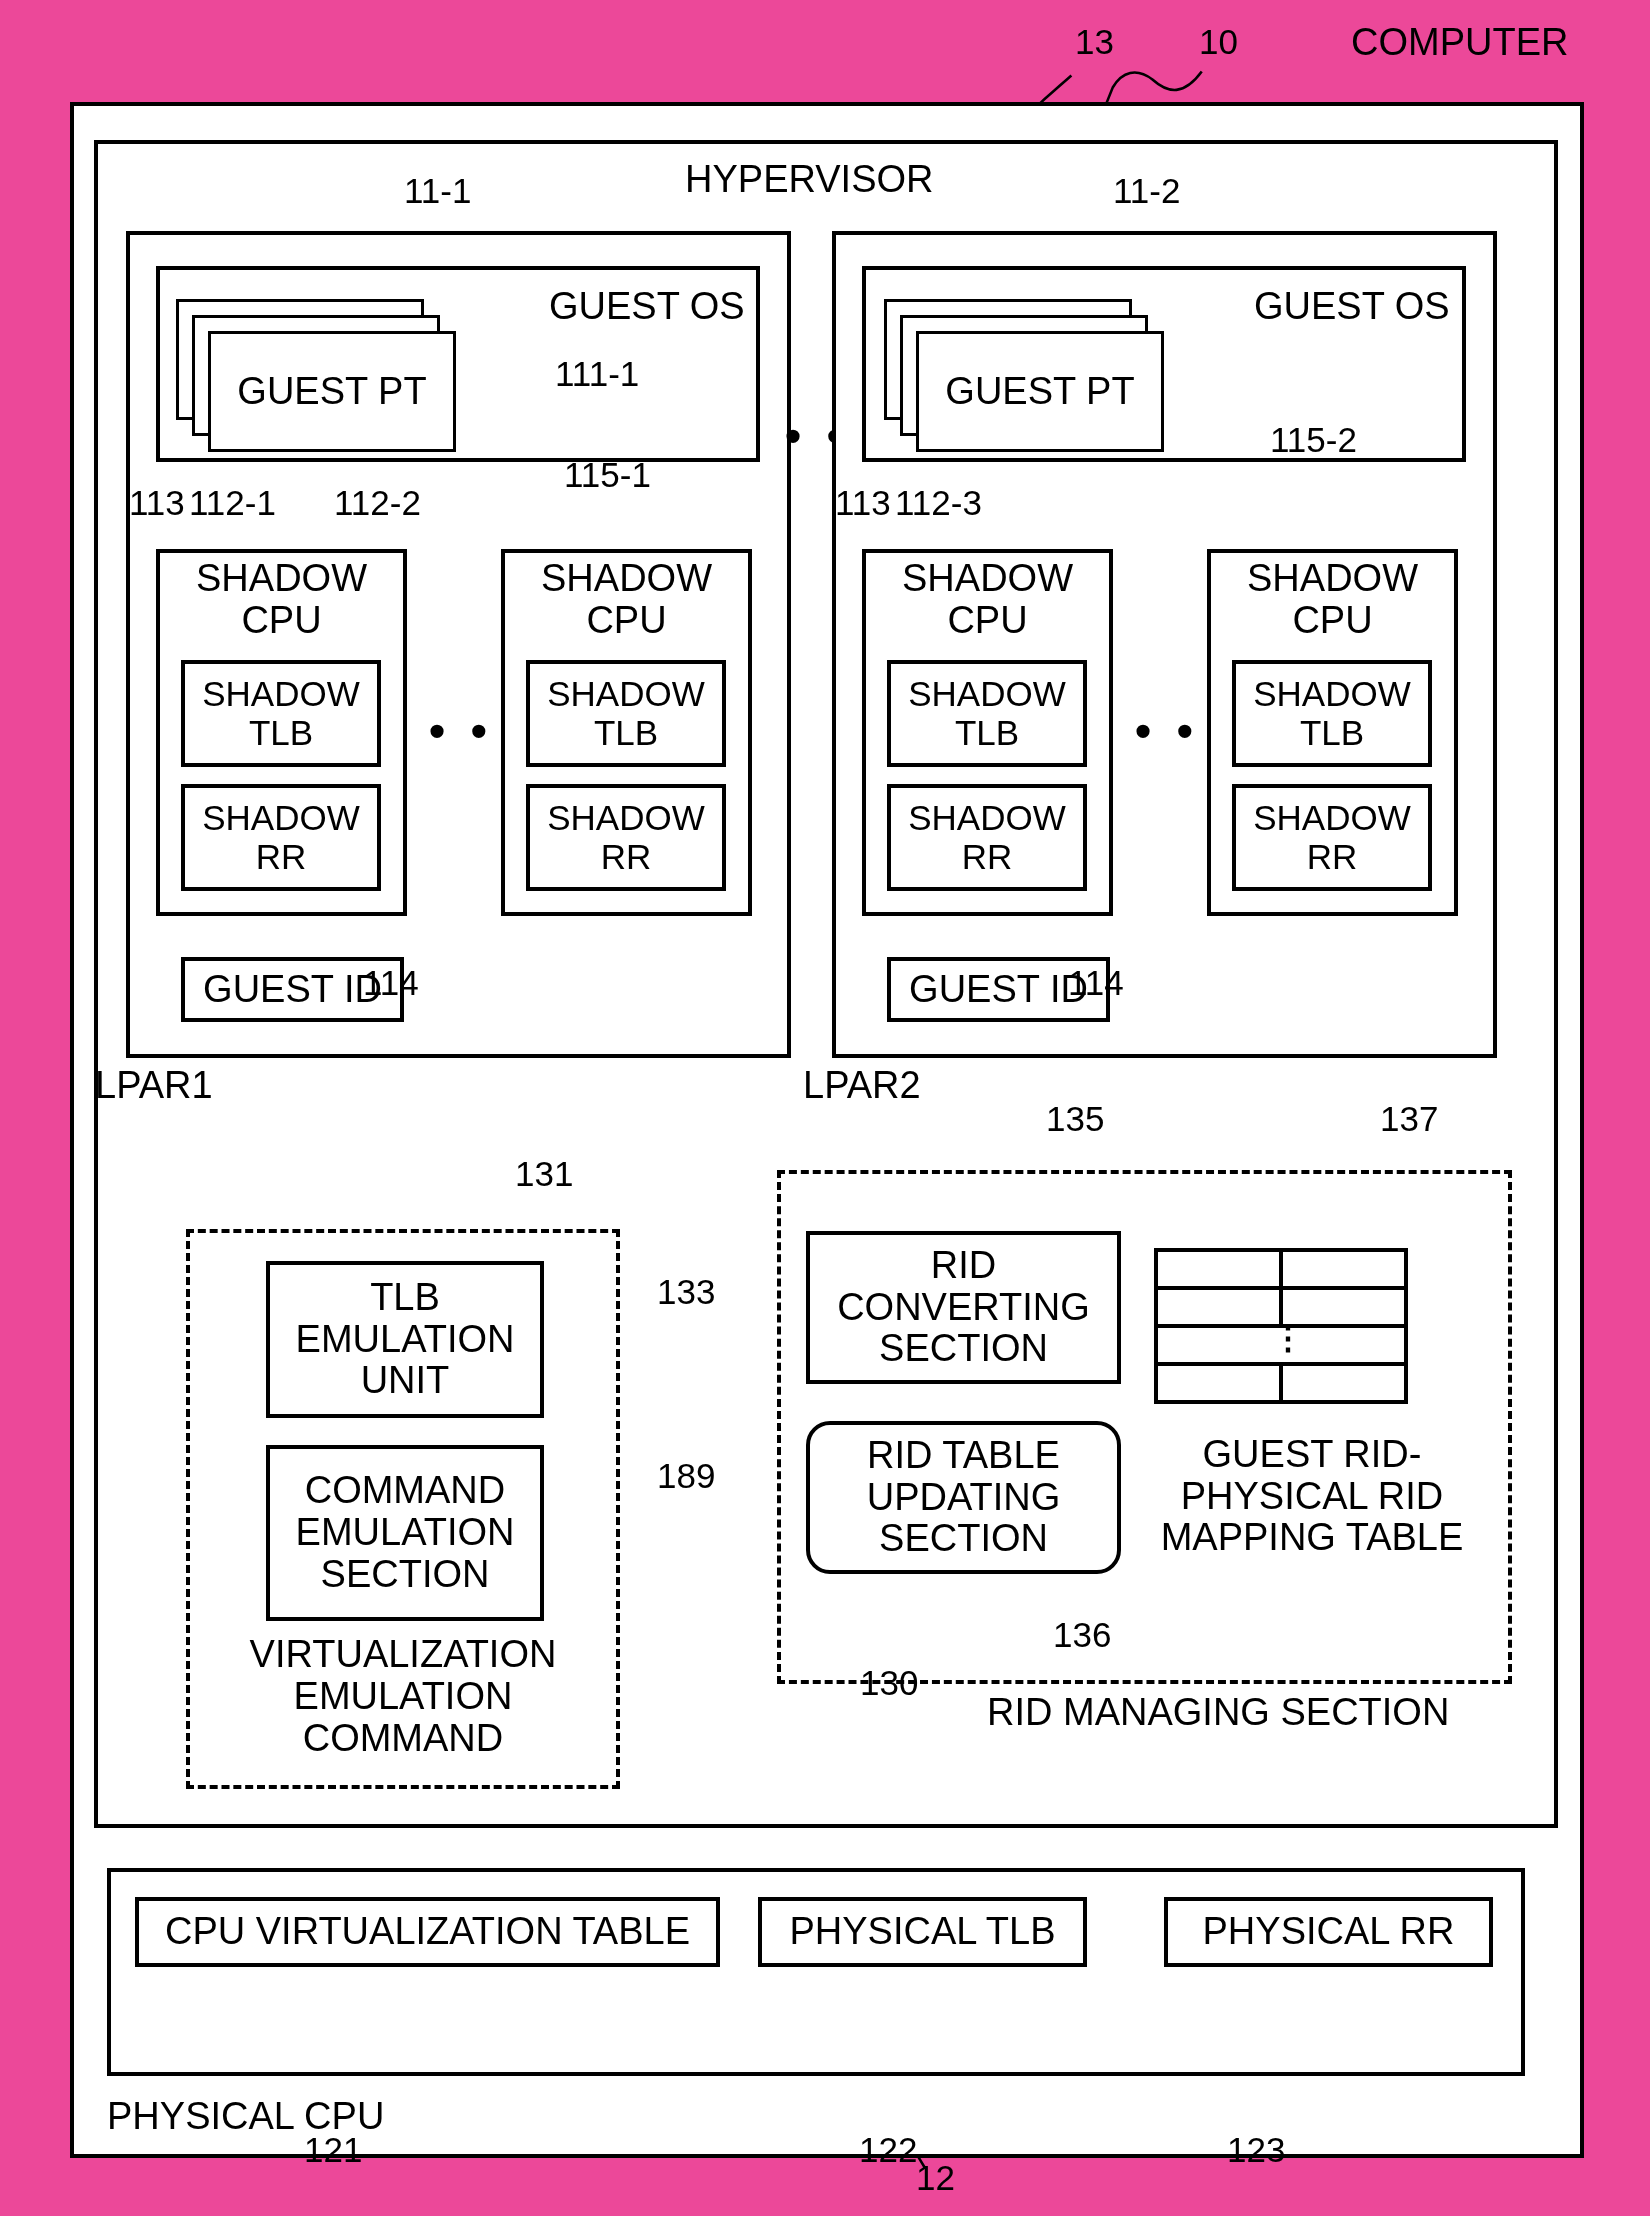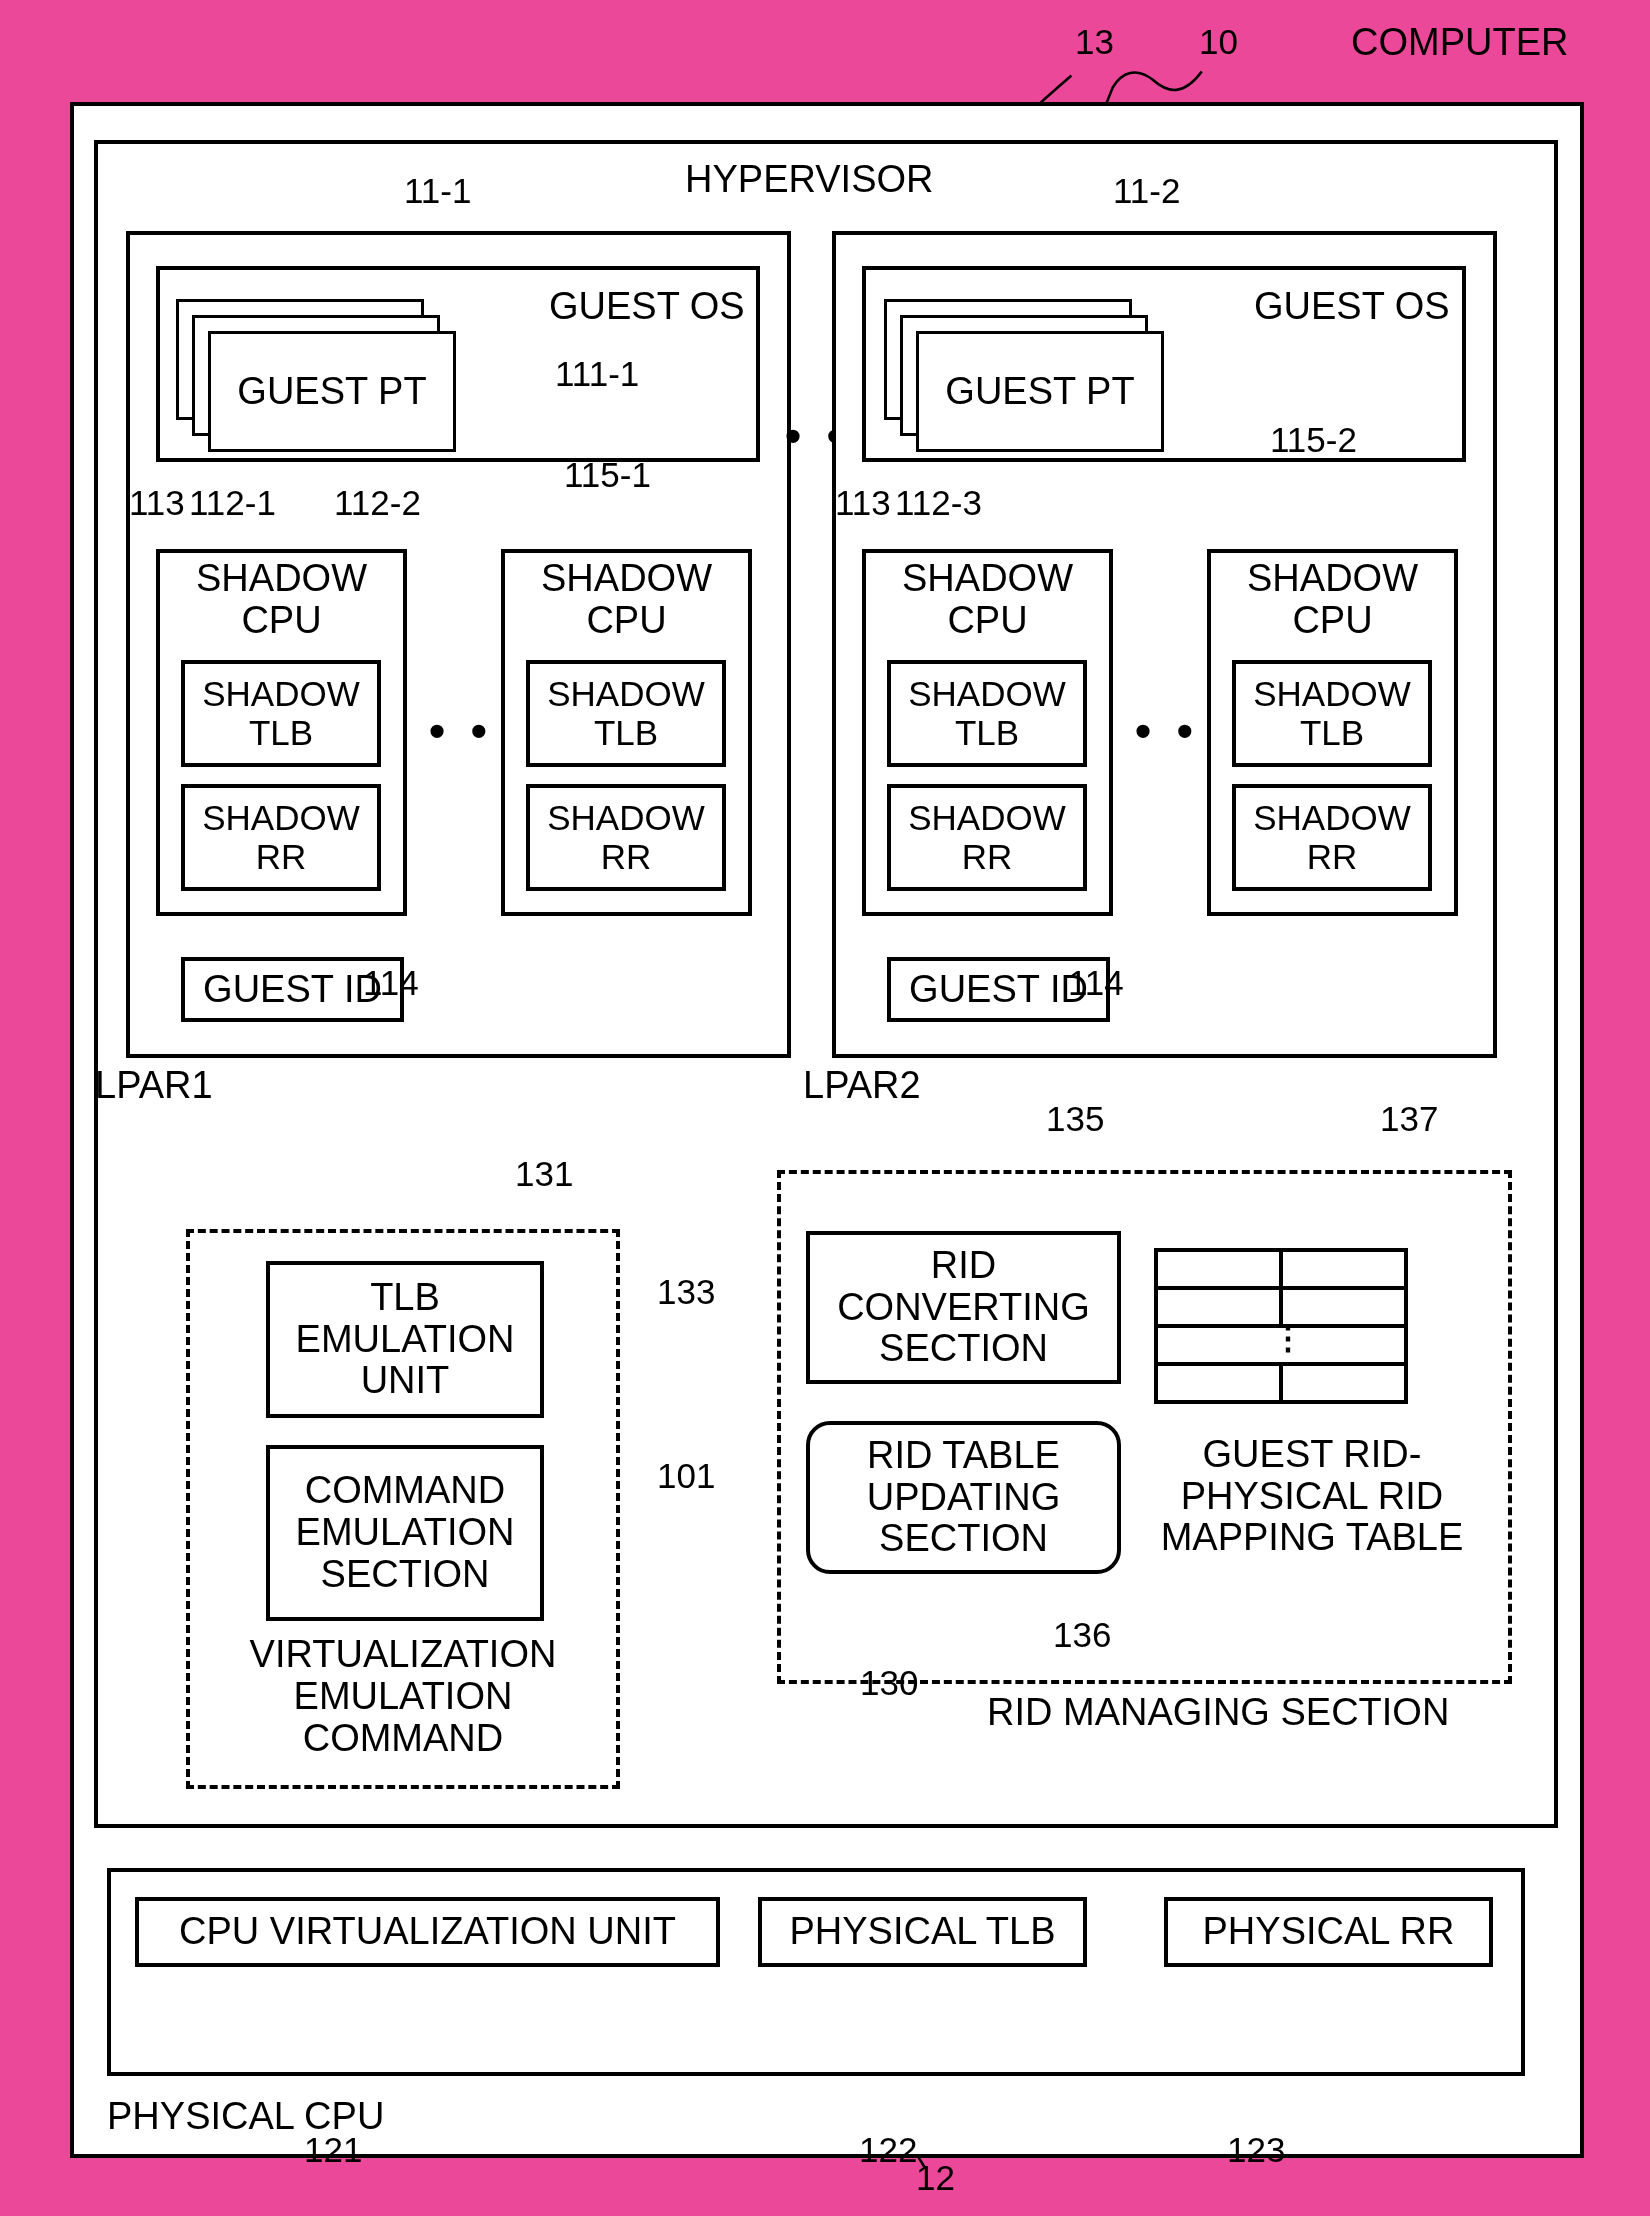--- a/index.html
+++ b/index.html
@@ -245,21 +245,21 @@
 
   <div class="num" style="left:515px;top:1154px;">131</div>
   <div class="dash" style="left:186px;top:1229px;width:434px;height:560px;"></div>
   <div class="box ctr f48" style="left:266px;top:1261px;width:278px;height:157px;">TLB
 EMULATION
 UNIT</div>
   <div class="num" style="left:657px;top:1272px;">133</div>
   <div class="box ctr f48" style="left:266px;top:1445px;width:278px;height:176px;">COMMAND
 EMULATION
 SECTION</div>
-  <div class="num" style="left:657px;top:1456px;">101</div>
+  <div class="num" style="left:657px;top:1456px;">189</div>
   <div class="ctr f48" style="left:194px;top:1623px;width:418px;height:148px;">VIRTUALIZATION
 EMULATION
 COMMAND</div>
 
   <div class="num" style="left:1046px;top:1099px;">135</div>
   <div class="num" style="left:1380px;top:1099px;">137</div>
   <div class="dash" style="left:777px;top:1170px;width:735px;height:514px;"></div>
   <div class="box ctr f48" style="left:806px;top:1231px;width:315px;height:153px;">RID
 CONVERTING
 SECTION</div>
@@ -287,21 +287,21 @@
   </div>
   <div class="vdots" style="left:1272px;top:1329px;">⋮</div>
   <div class="ctr f48" style="left:1145px;top:1421px;width:334px;height:151px;">GUEST RID-
 PHYSICAL RID
 MAPPING TABLE</div>
 
   <div class="lbl f48" style="left:987px;top:1692px;">RID MANAGING SECTION</div>
   <div class="num" style="left:860px;top:1663px;">130</div>
 
   <div class="box" style="left:107px;top:1868px;width:1418px;height:208px;"></div>
-  <div class="box ctr f48" style="left:135px;top:1897px;width:585px;height:70px;">CPU VIRTUALIZATION UNIT</div>
+  <div class="box ctr f48" style="left:135px;top:1897px;width:585px;height:70px;">CPU VIRTUALIZATION TABLE</div>
   <div class="num" style="left:304px;top:2130px;">121</div>
   <div class="box ctr f48" style="left:758px;top:1897px;width:329px;height:70px;">PHYSICAL TLB</div>
   <div class="num" style="left:859px;top:2130px;">122</div>
   <div class="box ctr f48" style="left:1164px;top:1897px;width:329px;height:70px;">PHYSICAL RR</div>
   <div class="num" style="left:1227px;top:2130px;">123</div>
   <div class="lbl f48" style="left:107px;top:2096px;">PHYSICAL CPU</div>
   <div class="num" style="left:916px;top:2158px;">12</div>
 
 </div>
 

